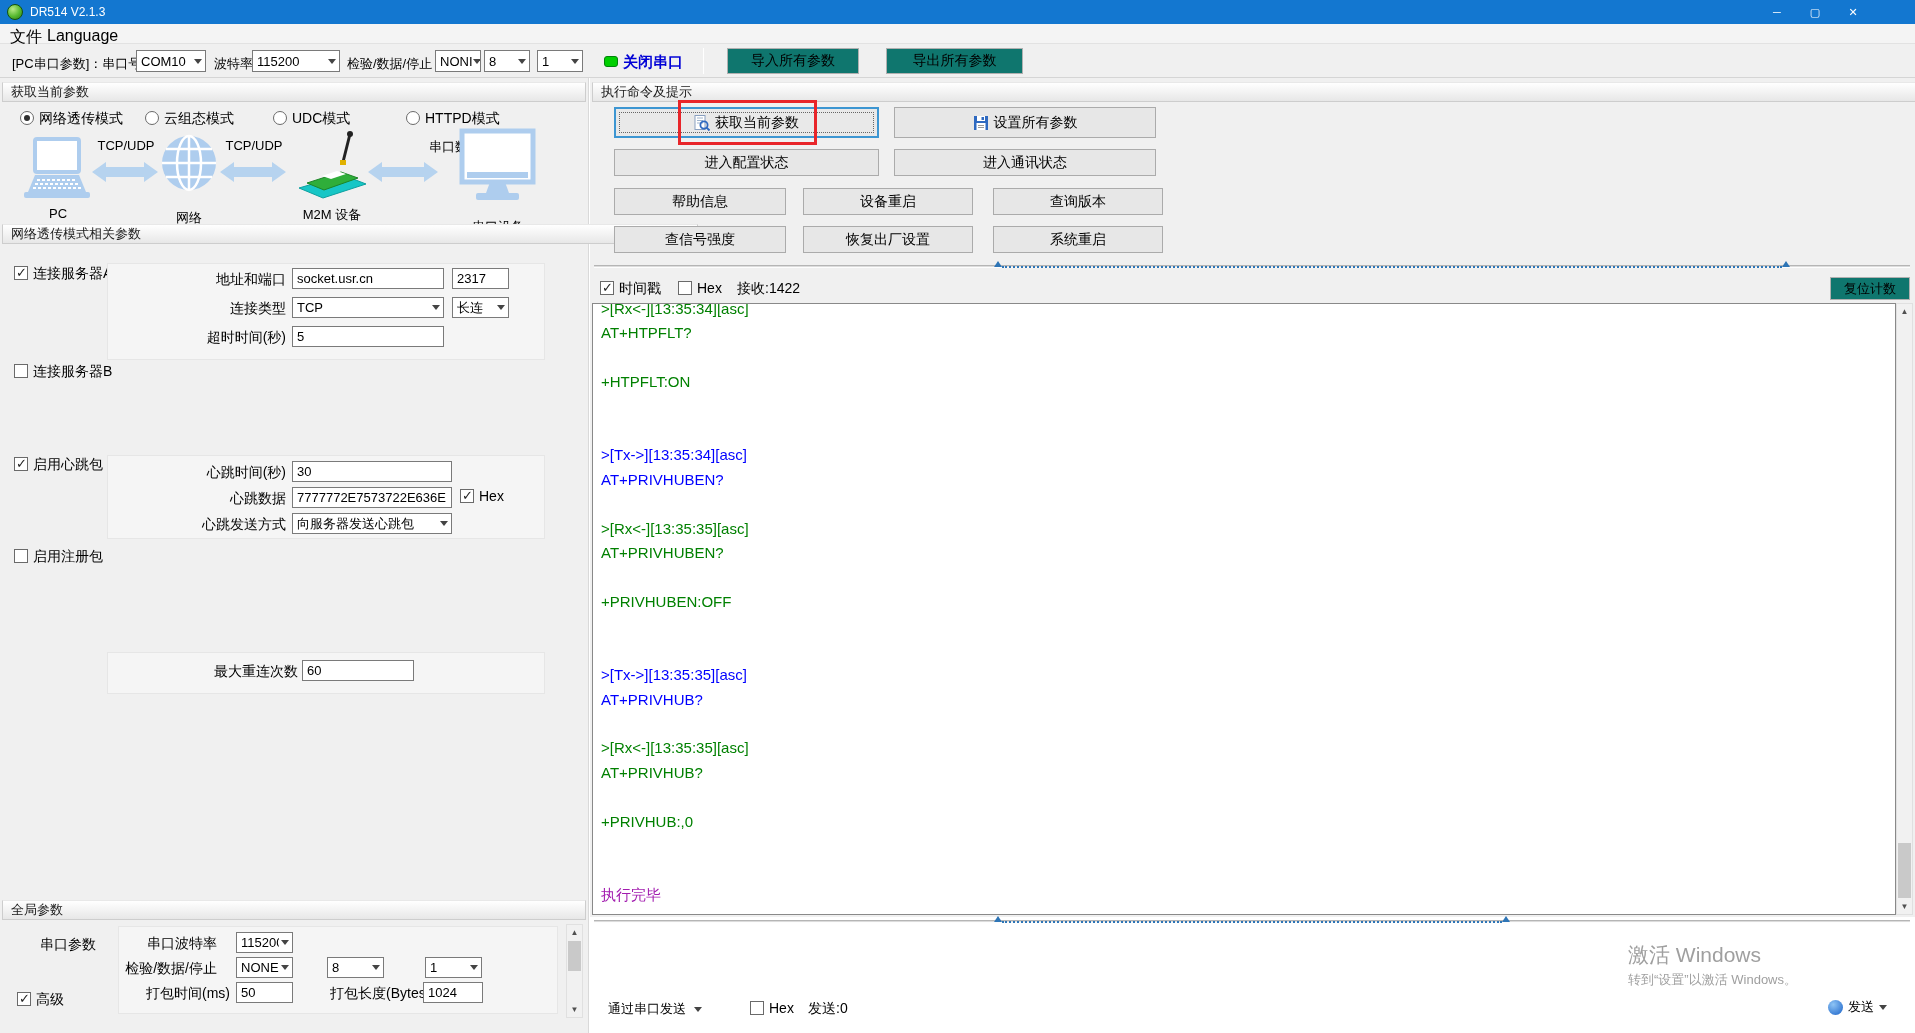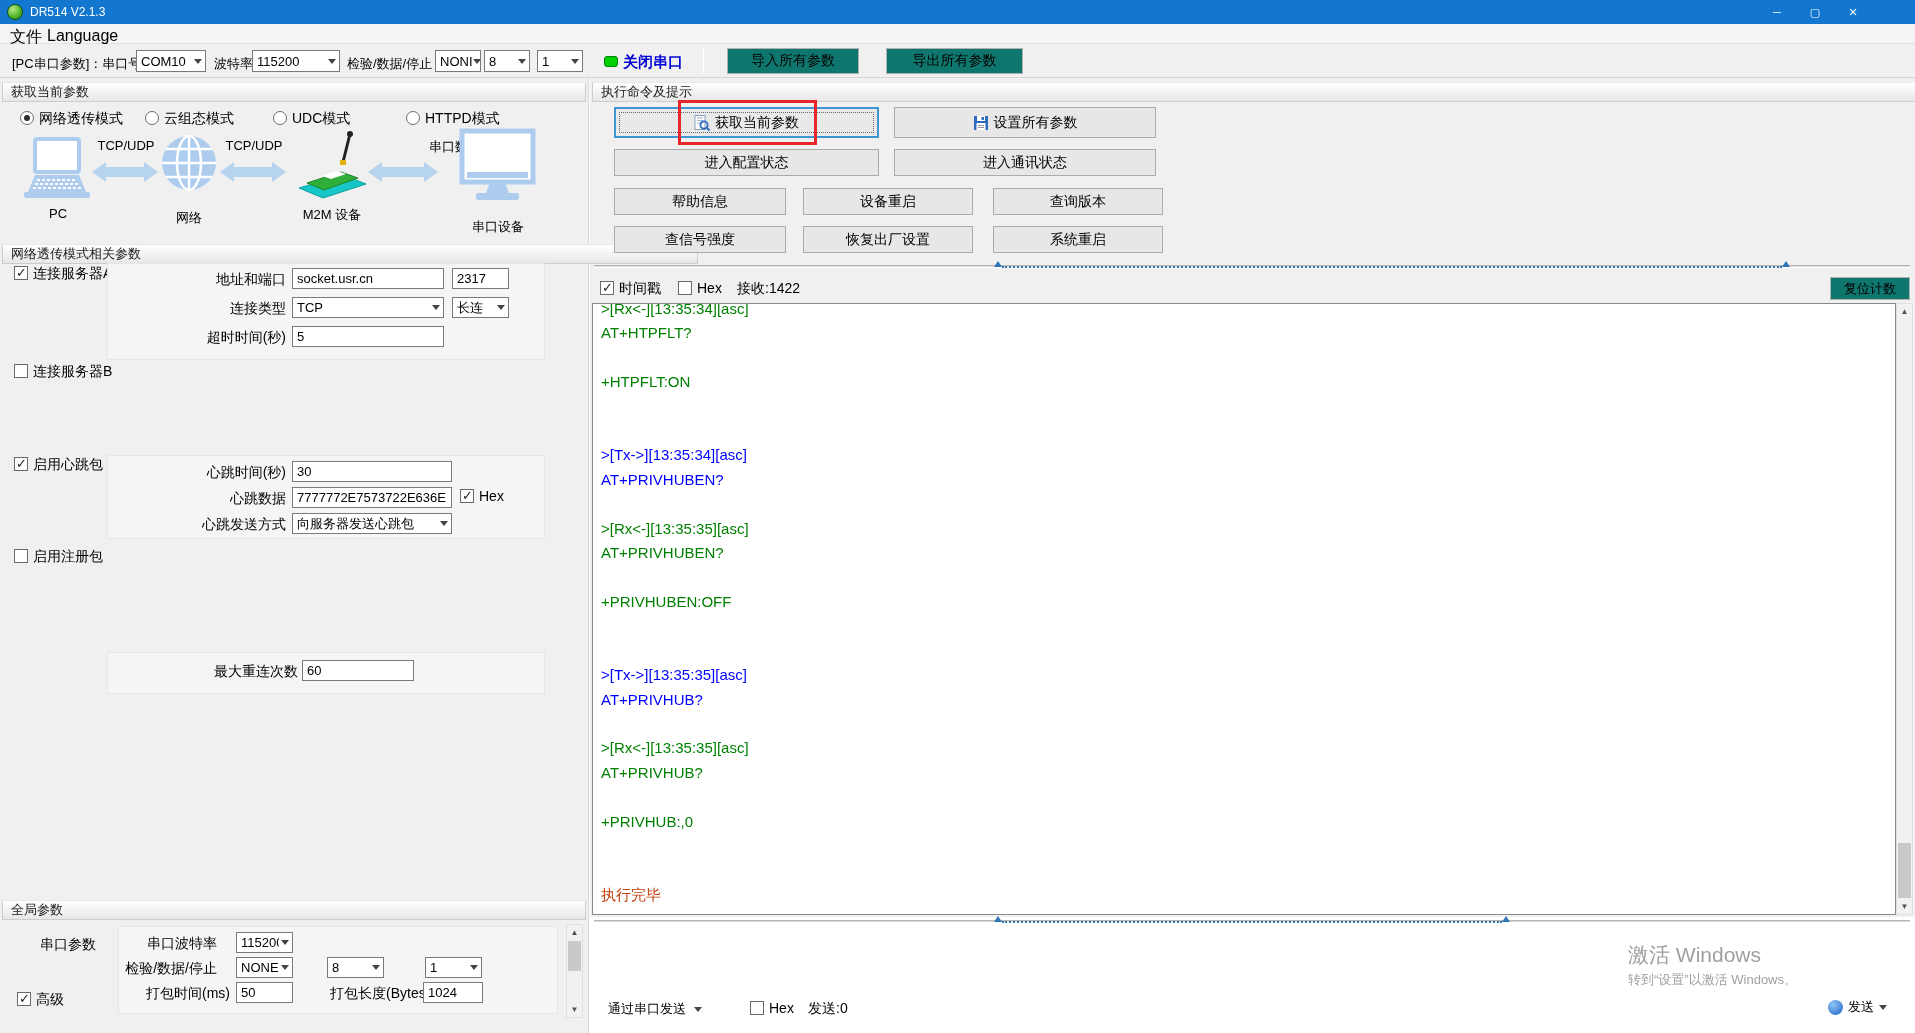--- a/index.html
+++ b/index.html
@@ -168,21 +168,21 @@
   <rect x="7" y="3" width="71" height="51" fill="#fff" stroke="#aecdee" stroke-width="5"></rect>
   <rect x="12" y="44" width="61" height="6" fill="#aecdee"></rect>
   <polygon points="35,54 50,54 54,65 31,65" fill="#aecdee"></polygon>
   <rect x="21" y="65" width="43" height="7" rx="2" fill="#aecdee"></rect>
 </svg>
 <div class="abs" style="left:44px; top:206px; width:28px; text-align:center; font-size:13px;">PC</div>
 <div class="abs" style="left:168px; top:209px; width:42px; text-align:center; font-size:13px;">网络</div>
 <div class="abs" style="left:300px; top:206px; width:64px; text-align:center; font-size:13px;">M2M 设备</div>
 <div class="abs" style="left:468px; top:218px; width:60px; text-align:center; font-size:13px;">串口设备</div>
 
-<div class="abs sec-hdr" style="left:2px; top:244px; width:696px;">网络透传模式相关参数</div>
+<div class="abs sec-hdr" style="left:2px; top:224px; width:696px;">网络透传模式相关参数</div>
 
 <span class="cb abs on" style="left:14px; top:266px;"></span>
 <div class="abs llabel" style="left:33px; top:265px;">连接服务器A</div>
 <div class="abs sub-panel" style="left:107px; top:263px; width:438px; height:97px;"></div>
 <div class="abs flabel" style="left:123px; top:271px; width:163px;">地址和端口</div>
 <div class="abs tinput" style="left:292px; top:268px; width:152px;">socket.usr.cn</div>
 <div class="abs tinput" style="left:452px; top:268px; width:57px;">2317</div>
 <div class="abs flabel" style="left:123px; top:300px; width:163px;">连接类型</div>
 <div class="abs combo" style="left:292px; top:297px; width:152px; height:21px;">
   <span>TCP</span>
@@ -319,21 +319,21 @@
       <div class="log-line" style="color: rgb(0, 128, 0);">&nbsp;</div>
       <div class="log-line" style="color: rgb(0, 0, 255);">&gt;[Tx-&gt;][13:35:35][asc]</div>
       <div class="log-line" style="color: rgb(0, 0, 255);">AT+PRIVHUB?</div>
       <div class="log-line" style="color: rgb(0, 0, 255);">&nbsp;</div>
       <div class="log-line" style="color: rgb(0, 128, 0);">&gt;[Rx&lt;-][13:35:35][asc]</div>
       <div class="log-line" style="color: rgb(0, 128, 0);">AT+PRIVHUB?</div>
       <div class="log-line" style="color: rgb(0, 128, 0);">&nbsp;</div>
       <div class="log-line" style="color: rgb(0, 128, 0);">+PRIVHUB:,0</div>
       <div class="log-line" style="color: rgb(0, 128, 0);">&nbsp;</div>
       <div class="log-line" style="color: rgb(0, 128, 0);">&nbsp;</div>
-      <div class="log-line" style="color: #c2410c;">执行完毕</div>
+      <div class="log-line" style="color: #a21caf;">执行完毕</div>
     </div>
 </div>
 <div class="abs scroll" style="left:1896px; top:303px; width:17px; height:612px;">
   <div class="arr">▲</div>
   <div class="thumb" style="bottom:16px; height:55px;"></div>
   <div class="arr" style="position:absolute; bottom:0; width:100%;">▼</div>
 </div>
 
 <div class="abs" style="left:590px; top:917px; width:1325px; height:116px; background:#fff;"></div>
 <div class="abs hgroove" style="left:594px; top:920px; width:1316px;"></div>

